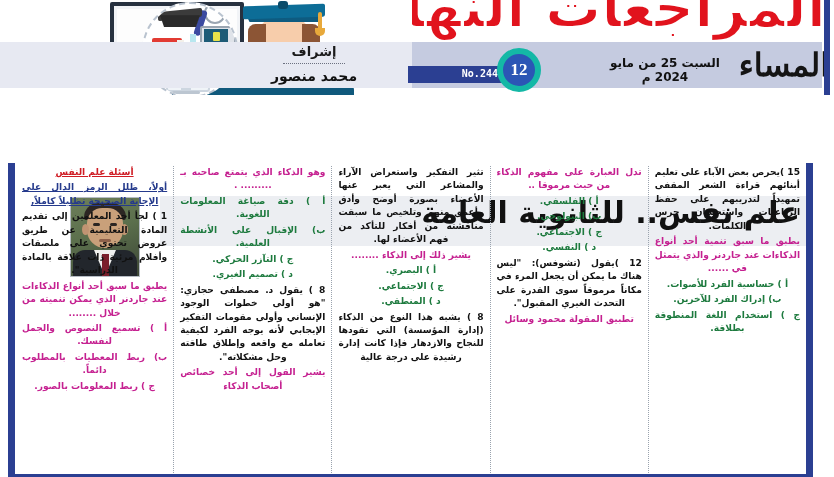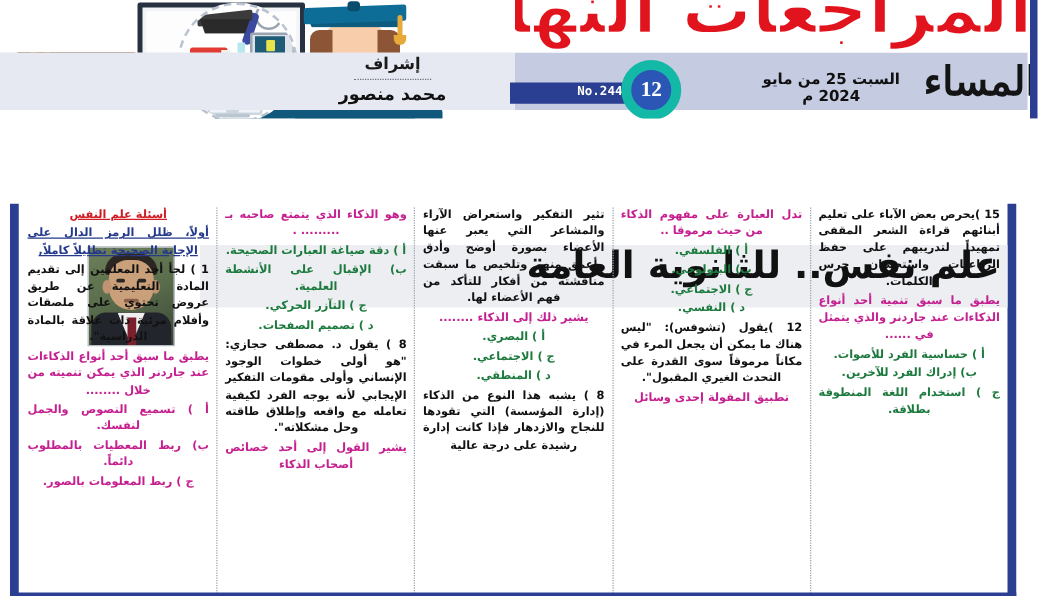--- a/index.html
+++ b/index.html
@@ -85,21 +85,21 @@
   .infostrip-l{position:absolute;left:0;top:42px;width:420px;height:46px;background:#e7e9f2;}
   .supervise{position:absolute;left:239px;top:44px;width:150px;text-align:center;}
   .sup-1{font-size:13px;font-weight:bold;color:#1a1a1a;line-height:1.3;}
   .sup-div{width:62px;height:1px;border-top:1px dotted #6c7180;margin:2px auto;}
   .sup-2{font-size:14px;font-weight:bold;color:#111111;line-height:1.3;}
 
   .nobadge{position:absolute;left:408px;top:66px;width:110px;height:17px;background:#2b3f92;}
   .nobadge span{position:absolute;right:8px;top:2px;font-size:10px;font-weight:bold;color:#ffffff;
      font-family:"DejaVu Sans Mono","Liberation Mono",monospace;letter-spacing:0px;}
   .pagecircle{position:absolute;left:497px;top:48px;width:32px;height:32px;border-radius:50%;
-     background:#2b56b5;border:8px solid #14b8a6;display:flex;align-items:center;justify-content:center;}
+     background:#2b56b5;border:6px solid #14b8a6;display:flex;align-items:center;justify-content:center;}
   .pagecircle span{color:#ffffff;font-size:17px;font-weight:bold;font-family:"Liberation Serif",serif;}
   .datetxt{position:absolute;left:600px;top:56px;width:130px;text-align:center;
      font-size:12px;font-weight:bold;color:#111;direction:rtl;}
   .logo{position:absolute;left:740px;top:42px;width:88px;height:46px;
      display:flex;align-items:center;justify-content:center;
      font-family:"DejaVu Serif","Liberation Serif",serif;font-weight:bold;font-size:32px;color:#141414;
      letter-spacing:-1px;}
 
   
   .edgebar{position:absolute;left:824px;top:0;width:6px;height:95px;background:#2b3f92;}
@@ -261,36 +261,36 @@
         <p class="k-green opt">ب) إدراك الفرد للآخرين.</p>
         <p class="k-green opt">ج ) استخدام اللغة المنطوقة بطلاقة.</p>
       </div>
       <div class="col">
         <p class="k-magenta">تدل العبارة على مفهوم الذكاء من حيث مرموقا ..</p>
         <p class="k-green opt">أ ) الفلسفي.</p>
         <p class="k-green opt">ب) البيولوجي.</p>
         <p class="k-green opt">ج ) الاجتماعي.</p>
         <p class="k-green opt">د ) النفسي.</p>
         <p class="k-black">12 )يقول (تشوفس): "ليس هناك ما يمكن أن يجعل المرء في مكاناً مرموقاً سوى القدرة على التحدث الغيري المقبول".</p>
-        <p class="k-magenta">تطبيق المقولة إحدى وسائل</p>
+        <p class="k-magenta">تطبيق المقولة محمود وسائل</p>
       </div>
       <div class="col">
         <p class="k-black">تثير التفكير واستعراض الآراء والمشاعر التي يعبر عنها الأعضاء بصورة أوضح وأدق وأعمق منهم وتلخيص ما سبقت مناقشته من أفكار للتأكد من فهم الأعضاء لها.</p>
         <p class="k-magenta">يشير ذلك إلى الذكاء ........</p>
         <p class="k-green opt">أ ) البصري.</p>
         <p class="k-green opt">ج ) الاجتماعي.</p>
         <p class="k-green opt">د ) المنطقي.</p>
         <p class="k-black">8 ) يشبه هذا النوع من الذكاء (إدارة المؤسسة) التي تقودها للنجاح والازدهار فإذا كانت إدارة رشيدة على درجة عالية</p>
       </div>
       <div class="col">
         <p class="k-magenta">وهو الذكاء الذي يتمتع صاحبه بـ ......... .</p>
-        <p class="k-green">أ ) دقة صياغة العبارات الصحيحة.</p>
+        <p class="k-green">أ ) دقة صياغة المعلومات اللغوية.</p>
         <p class="k-green">ب) الإقبال على الأنشطة العلمية.</p>
         <p class="k-green opt">ج ) التآزر الحركي.</p>
-        <p class="k-green opt">د ) تصميم الصفحات.</p>
+        <p class="k-green opt">د ) تصميم الغيري.</p>
         <p class="k-black">8 ) يقول د. مصطفى حجازي: "هو أولى خطوات الوجود الإنساني وأولى مقومات التفكير الإيجابي لأنه يوجه الفرد لكيفية تعامله مع واقعه وإطلاق طاقته وحل مشكلاته".</p>
         <p class="k-magenta">يشير القول إلى أحد خصائص أصحاب الذكاء</p>
       </div>
       <div class="col">
         <p class="k-red redhead">أسئلة علم النفس</p>
         <p class="k-blue">أولاً، ظلل الرمز الدال على الإجابة الصحيحة تظليلاً كاملاً,</p>
         <p class="k-black">1 ) لجأ أحد المعلمين إلى تقديم المادة التعليمية عن طريق عروض تحتوي على ملصقات وأفلام مرئية ذات علاقة بالمادة الدراسية".</p>
         <p class="k-magenta">يطبق ما سبق أحد أنواع الذكاءات عند جاردنر الذي يمكن تنميته من خلال ........</p>
         <p class="k-magenta opt">أ ) تسميع النصوص والجمل لنفسك.</p>
         <p class="k-magenta opt">ب) ربط المعطيات بالمطلوب دائماً.</p>

